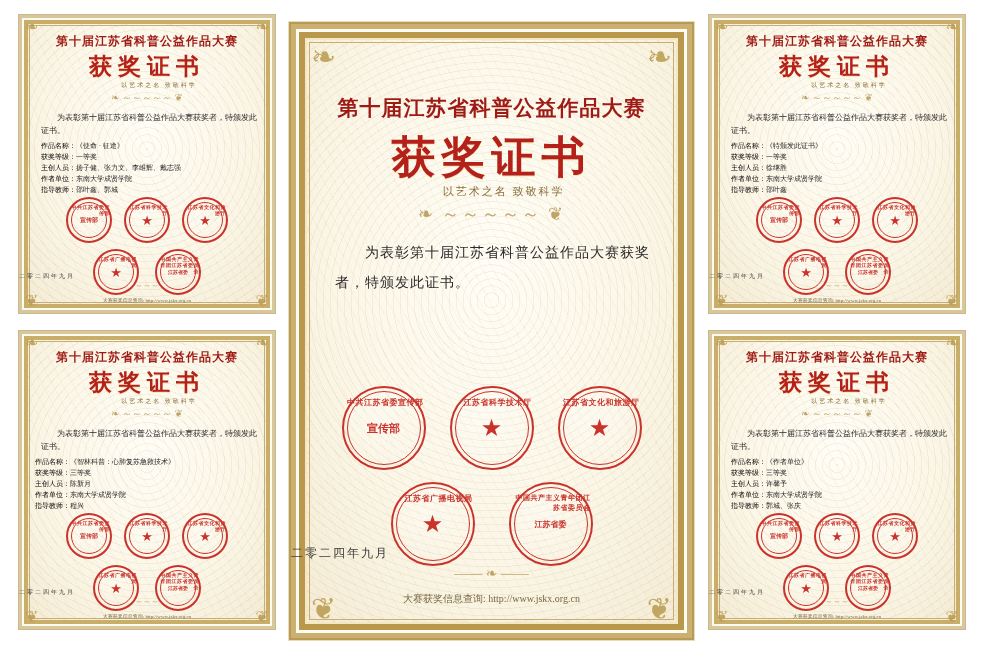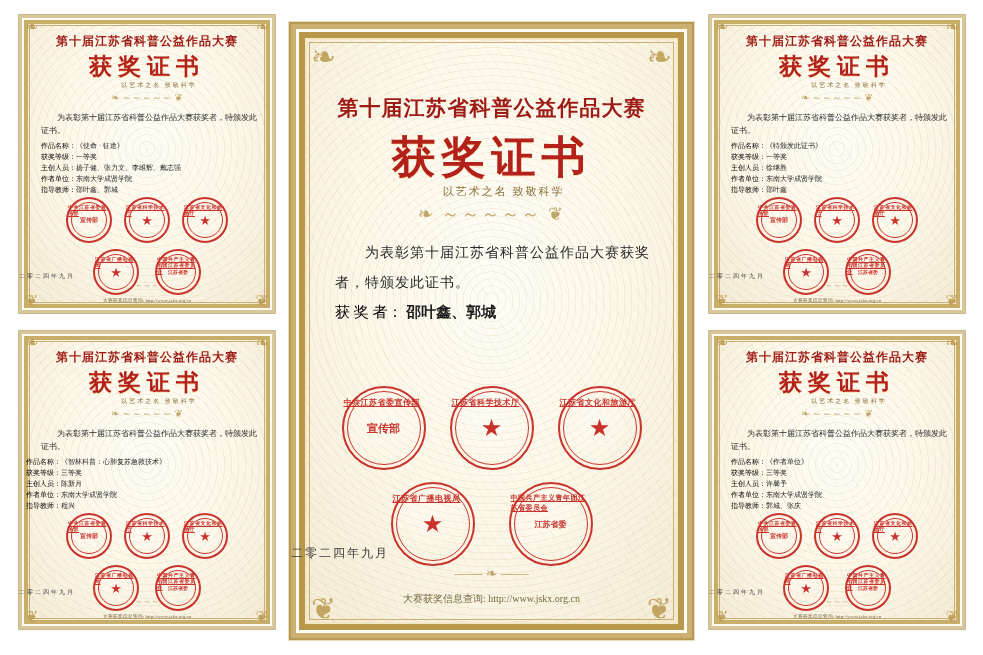--- a/index.html
+++ b/index.html
@@ -97,22 +97,22 @@
     align-items:center;
     justify-content:center;
     box-sizing:border-box;
     opacity:.92;
     background:radial-gradient(circle at 40% 35%, rgba(255,255,255,.35), rgba(255,255,255,0) 70%);
   }
   .seal .ring{
     position:absolute;inset:3px;border:1px solid #c5231c;border-radius:50%;
   }
   .seal .arc-top,.seal .arc-bot{
-    position:absolute;left:0;right:0;text-align:left;
-    font-weight:bold;color:#c5231c;letter-spacing:.5px;text-decoration:underline;
+    position:absolute;left:0;right:0;text-align:right;
+    font-weight:bold;color:#c5231c;letter-spacing:.5px;
   }
   .seal .star{ color:#c5231c; line-height:1;}
   .seal .mid{ font-weight:bold; color:#c5231c; text-align:center;}
 
   
   #cert-center{
     left:289px; top:22px; width:405px; height:618px;
     border:2px solid #b79a54;
     box-shadow:0 0 0 1px #e7dcbb;
   }
@@ -260,21 +260,21 @@
     <div class="corner" style="left:6px;bottom:4px;font-size:16px;">❦</div>
     <div class="corner" style="right:6px;bottom:4px;font-size:16px;">❦</div>
 
     <div class="title" style="position:absolute;left:0;right:0;top:18px;font-size:12px;">第十届江苏省科普公益作品大赛</div>
     <div class="bigtitle" style="position:absolute;left:0;right:0;top:36px;font-size:23px;">获奖证书</div>
     <div class="subtitle" style="position:absolute;left:0;right:0;top:66px;font-size:6px;">以艺术之名   致敬科学</div>
     <div class="divider" style="position:absolute;left:0;right:0;top:76px;font-size:10px;">❧ ～～～～～ ❦</div>
 
     <div class="body-text" style="position:absolute;left:22px;right:18px;top:96px;font-size:8px;line-height:13px;text-indent:16px;">为表彰第十届江苏省科普公益作品大赛获奖者，特颁发此证书。</div>
 
-    <div style="position:absolute;left:7px;top:126px;font-size:7px;line-height:11px;">
+    <div style="position:absolute;left:16px;top:126px;font-size:7px;line-height:11px;">
       <div><span>作品名称：</span><span class="field">《智林科普：心肺复苏急救技术》</span></div>
       <div><span>获奖等级：</span><span class="field">三等奖</span></div>
       <div><span>主创人员：</span><span class="field">陈新月</span></div>
       <div><span>作者单位：</span><span class="field">东南大学成贤学院</span></div>
       <div><span>指导教师：</span><span class="field">程兴</span></div>
     </div>
 
     <div class="seals" style="top:182px;">
       <div class="seal-row" style="gap:12px;">
         <div class="seal" style="width:46px;height:46px;">
@@ -383,24 +383,20 @@
     <div class="corner" style="right:20px;bottom:14px;font-size:30px;">❦</div>
 
     <div class="title" style="position:absolute;left:0;right:0;top:70px;font-size:21px;">第十届江苏省科普公益作品大赛</div>
     <div class="bigtitle" style="position:absolute;left:0;right:0;top:104px;font-size:44px;">获奖证书</div>
     <div class="subtitle" style="position:absolute;left:0;right:0;top:160px;font-size:11px;">以艺术之名   致敬科学</div>
     <div class="divider" style="position:absolute;left:0;right:0;top:178px;font-size:18px;letter-spacing:2px;">❧ ～～～～～ ❦</div>
 
     <div class="body-text" style="position:absolute;left:44px;right:40px;top:214px;font-size:14px;line-height:30px;text-indent:30px;letter-spacing:1px;">为表彰第十届江苏省科普公益作品大赛获奖者，特颁发此证书。</div>
 
     <div style="position:absolute;left:44px;top:272px;font-size:15px;line-height:33px;">
-      <div>
-        <span>获 奖 者：</span>
-        <span class="field" style="font-weight:bold;">邵叶鑫、郭城</span>
-      </div>
     </div>
 
     <div class="seals" style="top:362px;">
       <div class="seal-row" style="gap:24px;">
         <div class="seal" style="width:84px;height:84px;">
           <div class="ring"></div>
           <div class="arc-top" style="top:9px;font-size:8px;">中共江苏省委宣传部</div>
           <div class="mid" style="font-size:11px;">宣传部</div>
         </div>
         <div class="seal" style="width:84px;height:84px;">

